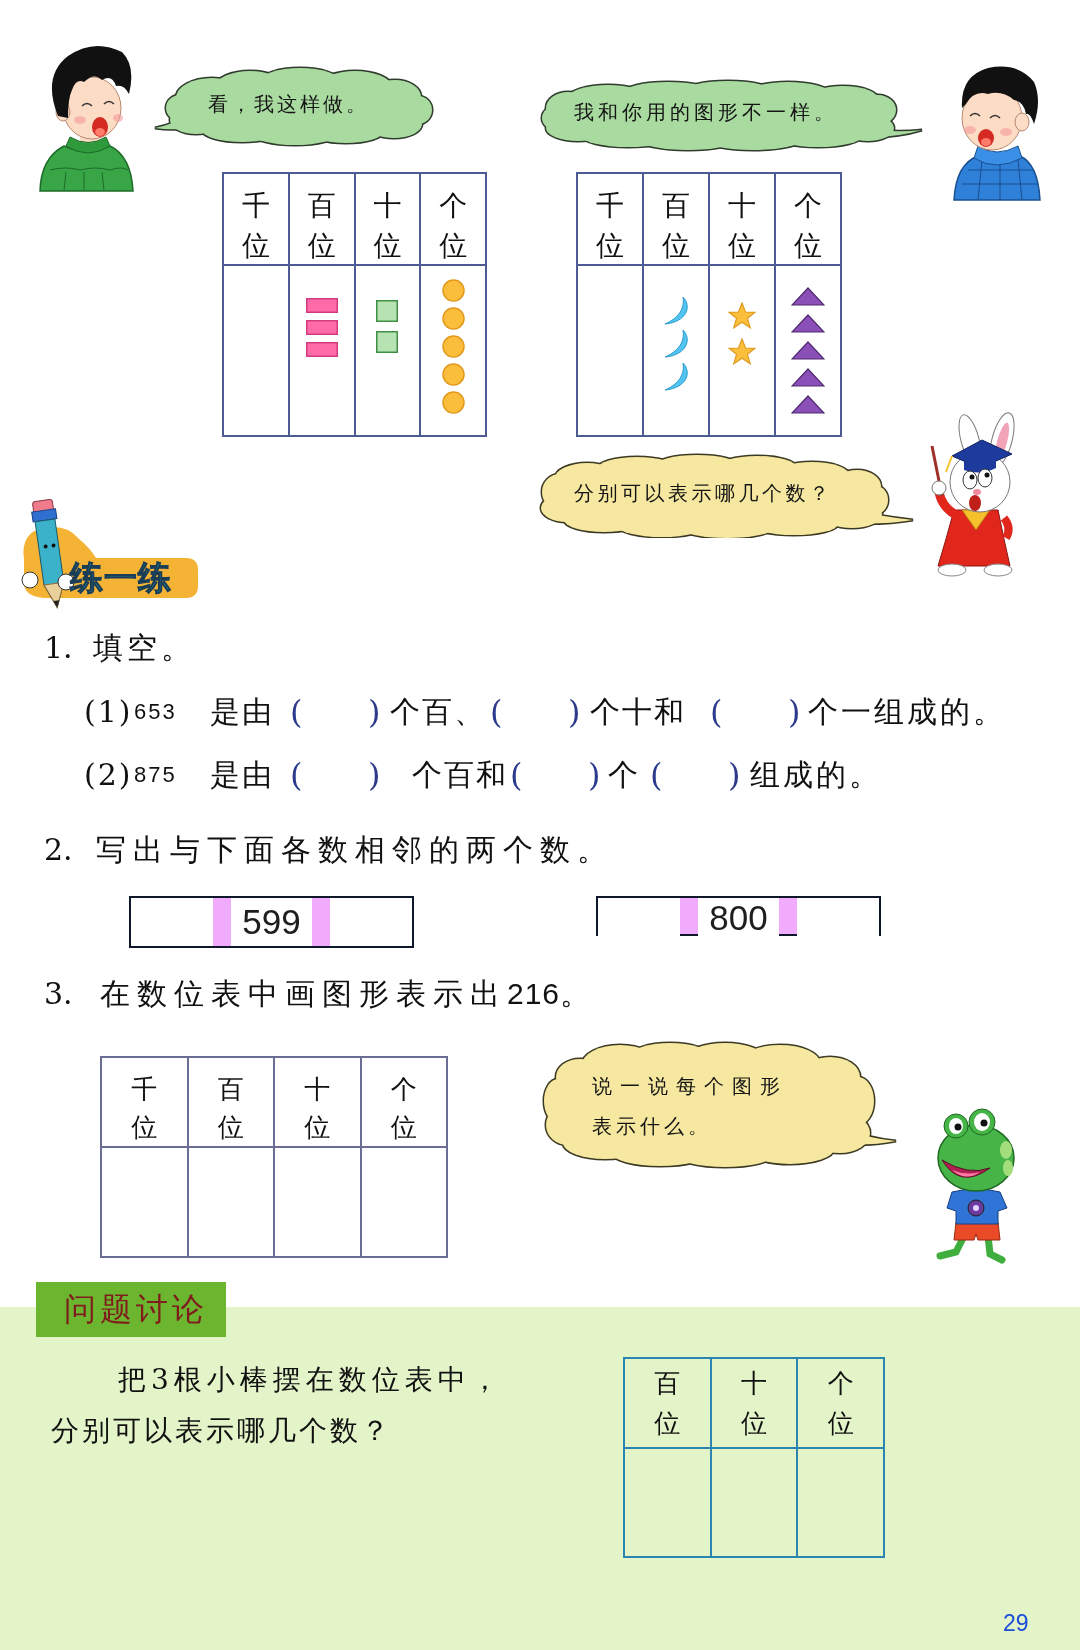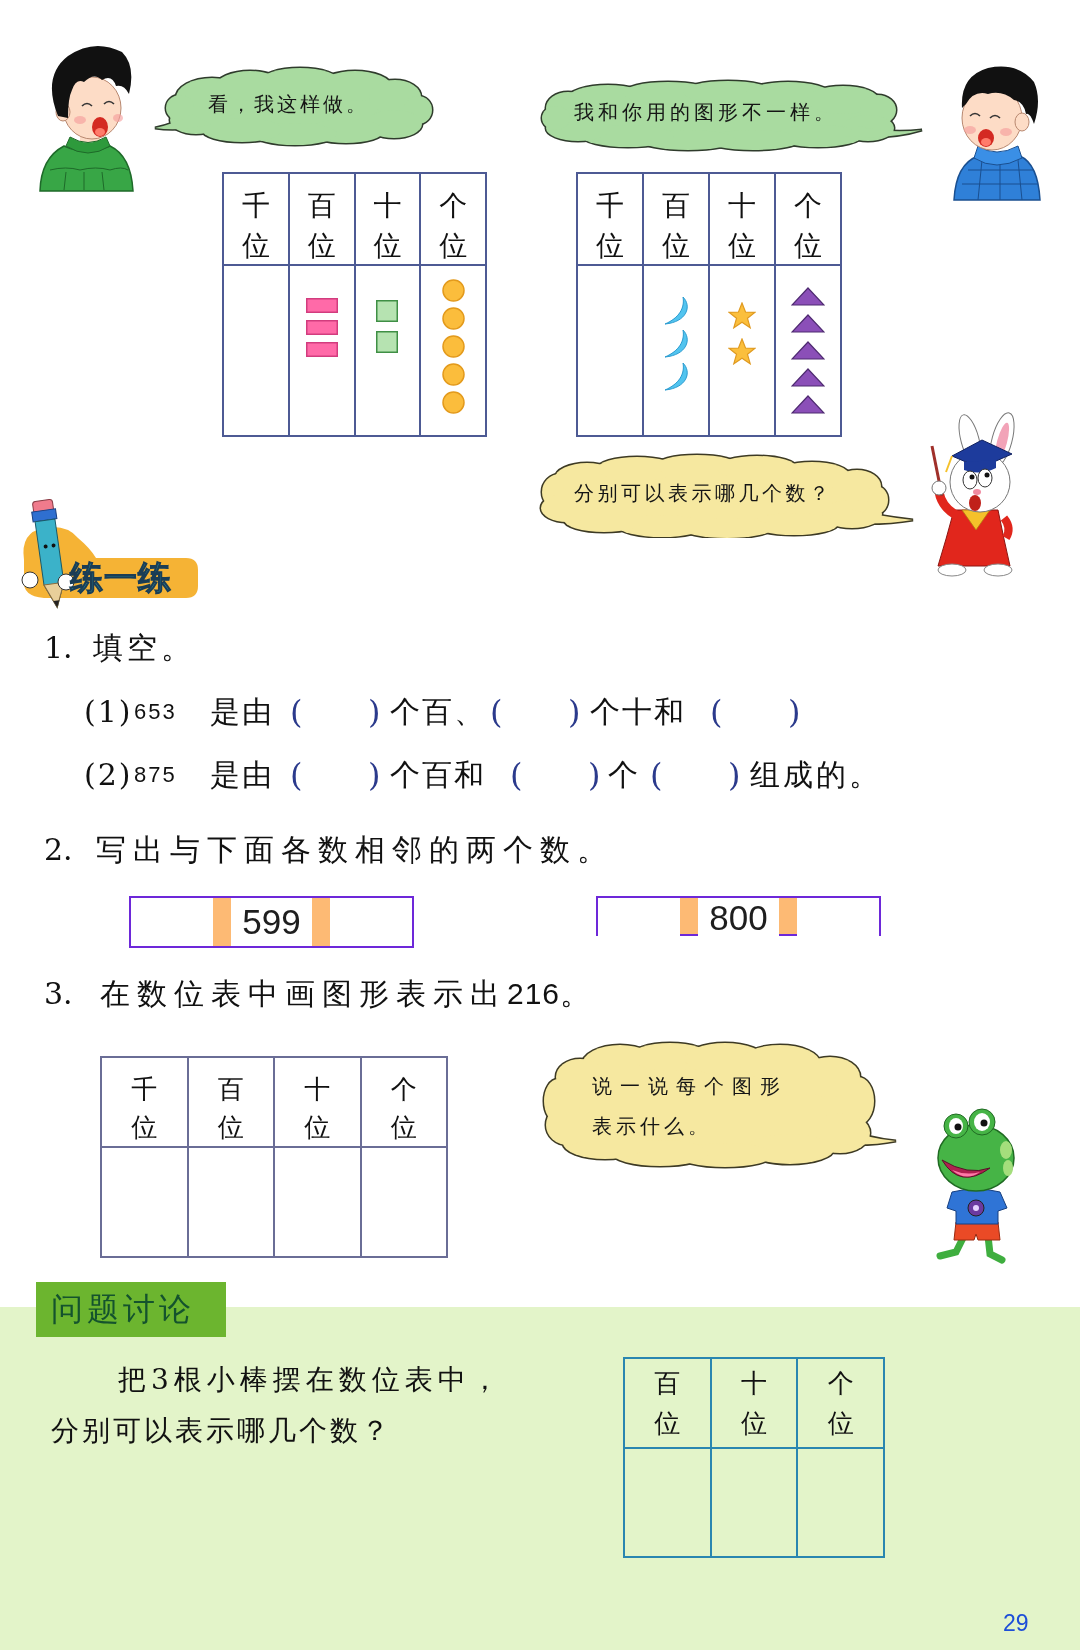--- a/index.html
+++ b/index.html
@@ -36,40 +36,40 @@
   .seg { position:absolute; top:0; font-size:30px; line-height:36px; white-space:nowrap; letter-spacing:2px; }
   .seg.num { font-family:"Liberation Sans", sans-serif; font-size:22px; letter-spacing:2px; }
   .seg.paren { color:#2b3a8c; font-size:32px; letter-spacing:0; }
   .blank { position:absolute; top:2px; height:32px; }
   .qtitle { position:absolute; font-size:30px; line-height:36px; white-space:nowrap; }
   .qnum { position:absolute; font-size:30px; line-height:36px; font-family:"DejaVu Serif", serif; }
 
   
   .numbox {
     position:absolute; display:grid; grid-template-columns:repeat(3,1fr);
-    box-sizing:border-box; border:2px solid #6d28d9; background:#fdba74; gap:18px;
+    box-sizing:border-box; border:2px solid #0f172a; background:#f0abfc; gap:18px;
   }
   .numbox > div {
     background:#fff; display:flex; align-items:center; justify-content:center;
     font-family:"Liberation Sans", sans-serif; font-size:35px; color:#1e1e1e;
   }
 
   
   .badge-text {
     position:absolute; left:70px; top:558px; font-family:"DejaVu Sans", sans-serif;
     font-size:33px; line-height:40px; font-weight:bold; letter-spacing:1px;
     color:#2597a9; -webkit-text-stroke:1px #1b3d55; white-space:nowrap;
   }
 
   
   .disc-bg { position:absolute; left:0; top:1307px; width:1080px; height:343px; background:#e3f4c9; }
   .disc-tab {
     position:absolute; left:36px; top:1282px; width:190px; height:55px; background:#6cb52f;
-    font-size:32px; line-height:55px; letter-spacing:4px; padding-left:15px; box-sizing:border-box;
-    white-space:nowrap; color:#14532d;
+    font-size:32px; line-height:55px; letter-spacing:4px; padding-left:28px; box-sizing:border-box;
+    white-space:nowrap; color:#7f1d1d;
   }
   .disc-line { position:absolute; font-size:28px; line-height:34px; white-space:nowrap; }
   .page-num {
     position:absolute; left:1003px; top:1610px; font-family:"Liberation Sans", sans-serif;
     font-size:23px; font-weight:normal; color:#1d4ed8;
   }
 </style>
 </head>
 <body>
 
@@ -373,30 +373,31 @@
   <span class="blank" style="left:304px;width:62px"></span>
   <span class="seg paren" style="left:368px">)</span>
   <span class="seg" style="left:390px">个百、</span>
   <span class="seg paren" style="left:490px">(</span>
   <span class="blank" style="left:504px;width:62px"></span>
   <span class="seg paren" style="left:568px">)</span>
   <span class="seg" style="left:590px">个十和</span>
   <span class="seg paren" style="left:710px">(</span>
   <span class="blank" style="left:724px;width:62px"></span>
   <span class="seg paren" style="left:788px">)</span>
+  <span class="seg" style="left:808px;letter-spacing:3px">个一组成的。</span>
 </div>
 
 <div class="qline" style="top:757px">
   <span class="seg" style="left:84px">(2)</span>
   <span class="seg num" style="left:134px">875</span>
   <span class="seg" style="left:210px">是由</span>
   <span class="seg paren" style="left:290px">(</span>
   <span class="blank" style="left:304px;width:62px"></span>
   <span class="seg paren" style="left:368px">)</span>
-  <span class="seg" style="left:390px">个百和</span>
+  <span class="seg" style="left:412px">个百和</span>
   <span class="seg paren" style="left:510px">(</span>
   <span class="blank" style="left:524px;width:62px"></span>
   <span class="seg paren" style="left:588px">)</span>
   <span class="seg" style="left:608px">个</span>
   <span class="seg paren" style="left:650px">(</span>
   <span class="blank" style="left:664px;width:62px"></span>
   <span class="seg paren" style="left:728px">)</span>
   <span class="seg" style="left:750px;letter-spacing:3px">组成的。</span>
 </div>
 

